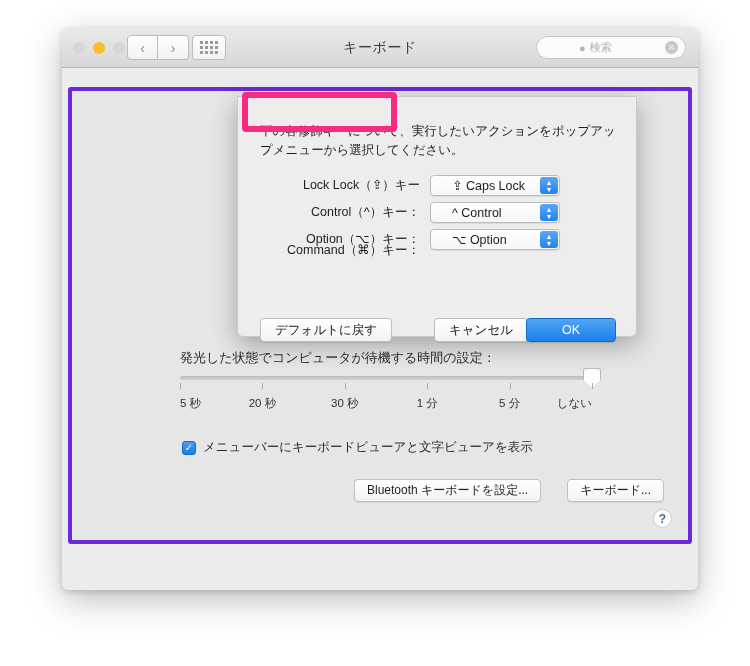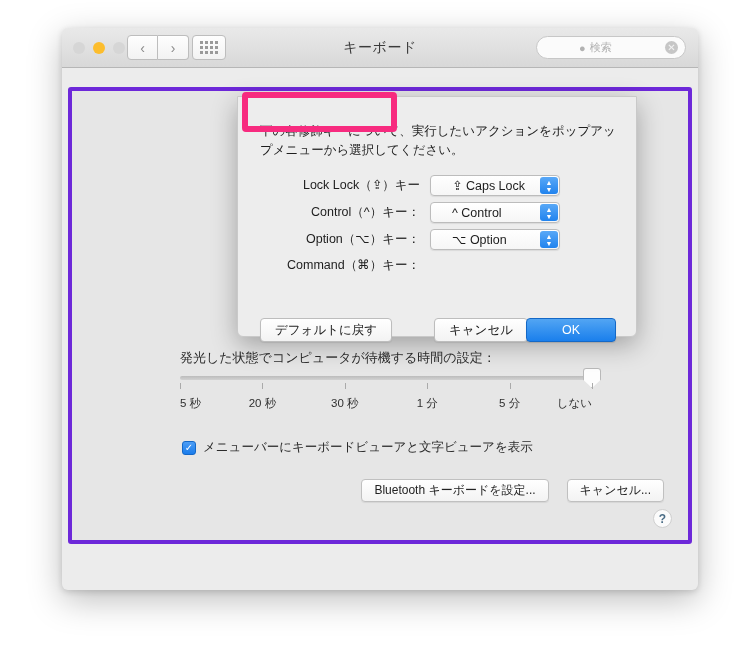--- a/index.html
+++ b/index.html
@@ -139,21 +139,21 @@
     width: 14px; height: 14px; border-radius: 3px;
     background: linear-gradient(to bottom,#4c9df5,#1a7ceb);
     border: 1px solid #1368c9;
     color: #fff; font-size: 10px; line-height: 12px; text-align: center;
   }
   .checkrow .lbl { font-size: 12.5px; color: #2b2b2b; }
 
   
   .btm-btns {
     position: absolute; right: 24px; bottom: 38px;
-    display: flex; gap: 18px;
+    display: flex; gap: 26px;
   }
   .push-btn {
     height: 23px; padding: 0 12px;
     background: linear-gradient(to bottom,#ffffff,#f3f3f3);
     border: 1px solid #c0c0c0; border-radius: 4px;
     font-size: 12px; color: #232323;
     display: flex; align-items: center; justify-content: center;
     box-shadow: 0 1px 1px rgba(0,0,0,0.07);
     white-space: nowrap;
   }
@@ -302,21 +302,21 @@
         </div>
     </div>
 
     <div class="checkrow">
       <span class="checkbox">✓</span>
       <span class="lbl">メニューバーにキーボードビューアと文字ビューアを表示</span>
     </div>
 
     <div class="btm-btns" id="btm-btns">
         <div class="push-btn">Bluetooth キーボードを設定...</div>
-        <div class="push-btn">キャンセル...</div>
+        <div class="push-btn">キーボード...</div>
       </div>
 
     <div id="helpbtn">?</div>
   </div>
 
   <div id="sheet">
     <div class="intro">下の各修飾キーについて、実行したいアクションをポップアップメニューから選択してください。</div>
     <div id="kbrows">
         <div class="kbrow" style="top: 78px;">
           <div class="rowlabel">Lock Lock（⇪）キー</div>
@@ -341,21 +341,21 @@
         <div class="kbrow" style="top: 132px;">
           <div class="rowlabel">Option（⌥）キー：</div>
           <div class="popup">
             <span class="pv">⌥ Option</span>
             <span class="stepper">
               <span>▲</span>
               <span>▼</span>
             </span>
           </div>
         </div>
-        <div class="kbrow" style="top: 160px; gap: 40px;">
+        <div class="kbrow" style="top: 145px; gap: 40px;">
           <div class="rowlabel">Command（⌘）キー：</div>
         </div>
       </div>
     <div class="sheet-btns">
       <div class="sbtn plain" style="left:22px;">デフォルトに戻す</div>
       <div class="sbtn plain" style="left:196px;">キャンセル</div>
       <div class="sbtn primary" style="left:288px; width:90px;">OK</div>
     </div>
   </div>
 

